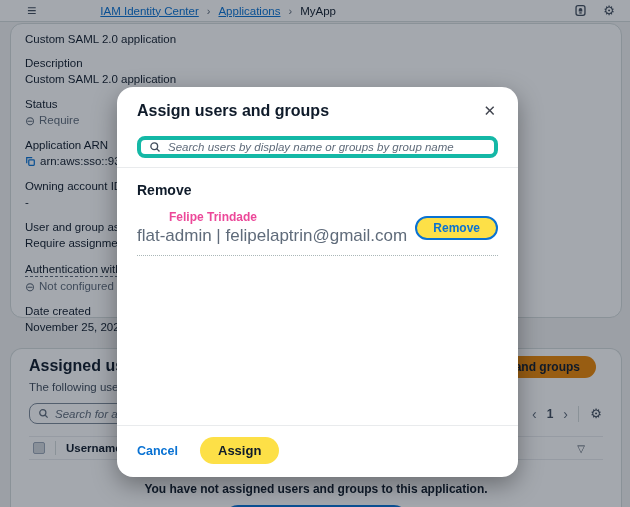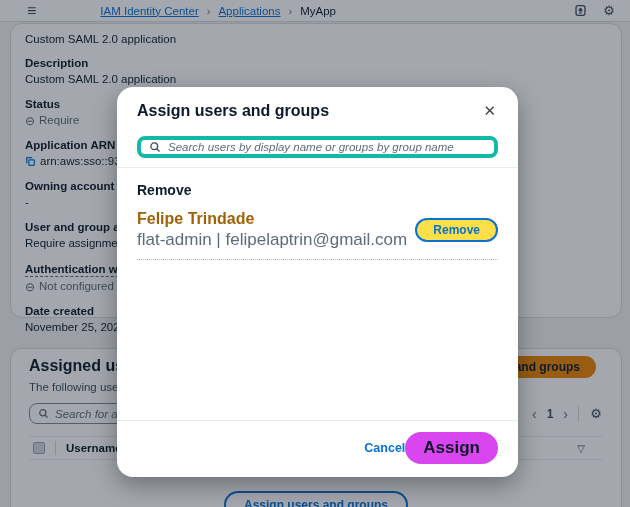--- a/index.html
+++ b/index.html
@@ -27,21 +27,21 @@
   
   .card {
     position:absolute; left:10px; width:612px; background:#ffffff;
     border:1px solid #d5dbdb; border-radius:12px;
   }
   .card1 { top:23px; height:295px; padding:8px 14px; }
   .card2 { top:348px; height:220px; padding:8px 18px 0; border-bottom:none; border-radius:12px 12px 0 0; }
 
   .intro-line { font-size:11.5px; color:#0f1b2a; margin-top:1px; }
   .field { margin-top:12px; }
-  .field .lbl { font-weight:bold; font-size:11.5px; line-height:13px; }
+  .field .lbl { font-weight:normal; font-size:11.5px; line-height:13px; }
   .field .lbl.dashed { display:inline-block; border-bottom:1px dashed #5f6b7a; }
   .field .val { margin-top:3px; font-size:11.5px; line-height:13px; color:#0f1b2a; display:flex; align-items:center; gap:4px; }
   .field .val.gray { color:#5f6b7a; }
   .minus-circle { color:#5f6b7a; font-size:12px; line-height:1; }
   .copy-icon svg { width:11px; height:11px; display:block; }
 
   
   .card2 h2 { font-size:16px; font-weight:bold; line-height:18px; }
   .card2 .desc { margin-top:6px; font-size:11.5px; color:#414d5c; }
   .assign-btn-top {
@@ -87,35 +87,35 @@
   .modal-close { color:#424650; font-size:15px; line-height:1; cursor:pointer; padding:2px; }
   .modal-search {
     margin:16px 20px 0; height:22px; border:4px solid #14b8a6; border-radius:8px;
     display:flex; align-items:center; gap:7px; padding:0 8px; color:#414d5c;
   }
   .modal-search svg { width:12px; height:12px; flex:none; }
   .modal-divider { margin-top:9px; border-bottom:1px solid #e9ebed; }
   .modal-section-title { margin:14px 20px 0; font-size:14px; font-weight:bold; }
   .user-row { margin:12px 20px 0; display:flex; align-items:center; }
   .user-info { flex:1; }
-  .user-name { font-size:16px; font-weight:bold; color:#a16207; }
+  .user-name { font-size:12px; font-weight:bold; color:#ec4899;margin-left:32px; }
   .user-detail { margin-top:2px; font-size:17px; color:#5f6b7a; }
   .remove-btn {
     background:#fde047; border:2px solid #0972d3; color:#0972d3; font-weight:bold;
     font-size:12px; border-radius:16px; padding:3px 16px; cursor:pointer;
   }
   .dotted-divider { margin:9px 20px 0; border-bottom:1px dotted #aab7b8; }
   .modal-spacer { flex:1; }
   .modal-footer {
     border-top:1px solid #e9ebed; padding:11px 20px 13px;
-    display:flex; align-items:center; justify-content:flex-end; 
+    display:flex; align-items:center; gap:22px;
   }
   .cancel-btn { color:#0972d3; font-weight:bold; font-size:12.5px; background:none; border:none; cursor:pointer; }
   .assign-btn {
-    background:#d946ef; color:#0f1b2a; font-weight:bold; font-size:17px;
+    background:#fde047; color:#0f1b2a; font-weight:bold; font-size:13px;
     border:none; border-radius:16px; padding:6px 18px; cursor:pointer;
   }
 </style>
 </head>
 <body>
 
 <div class="topbar">
   <span class="hamburger">≡</span>
   <div class="crumbs">
     <span class="crumb-link">IAM Identity Center</span>
@@ -212,20 +212,21 @@
   </div>
 
   <div class="table-head">
     <span class="checkbox"></span>
     <span class="th-sep"></span>
     <span class="th-label">Username</span>
     <span class="caret-icon">▽</span>
   </div>
 
   <div class="empty-zone">
+    <div class="empty-text">You have not assigned users and groups to this application.</div>
     <button class="empty-btn">Assign users and groups</button>
   </div>
 </div>
 
 <div class="overlay"></div>
 
 <div class="modal">
   <div class="modal-header">
     <div class="modal-title">Assign users and groups</div>
     <span class="modal-close">✕</span>

